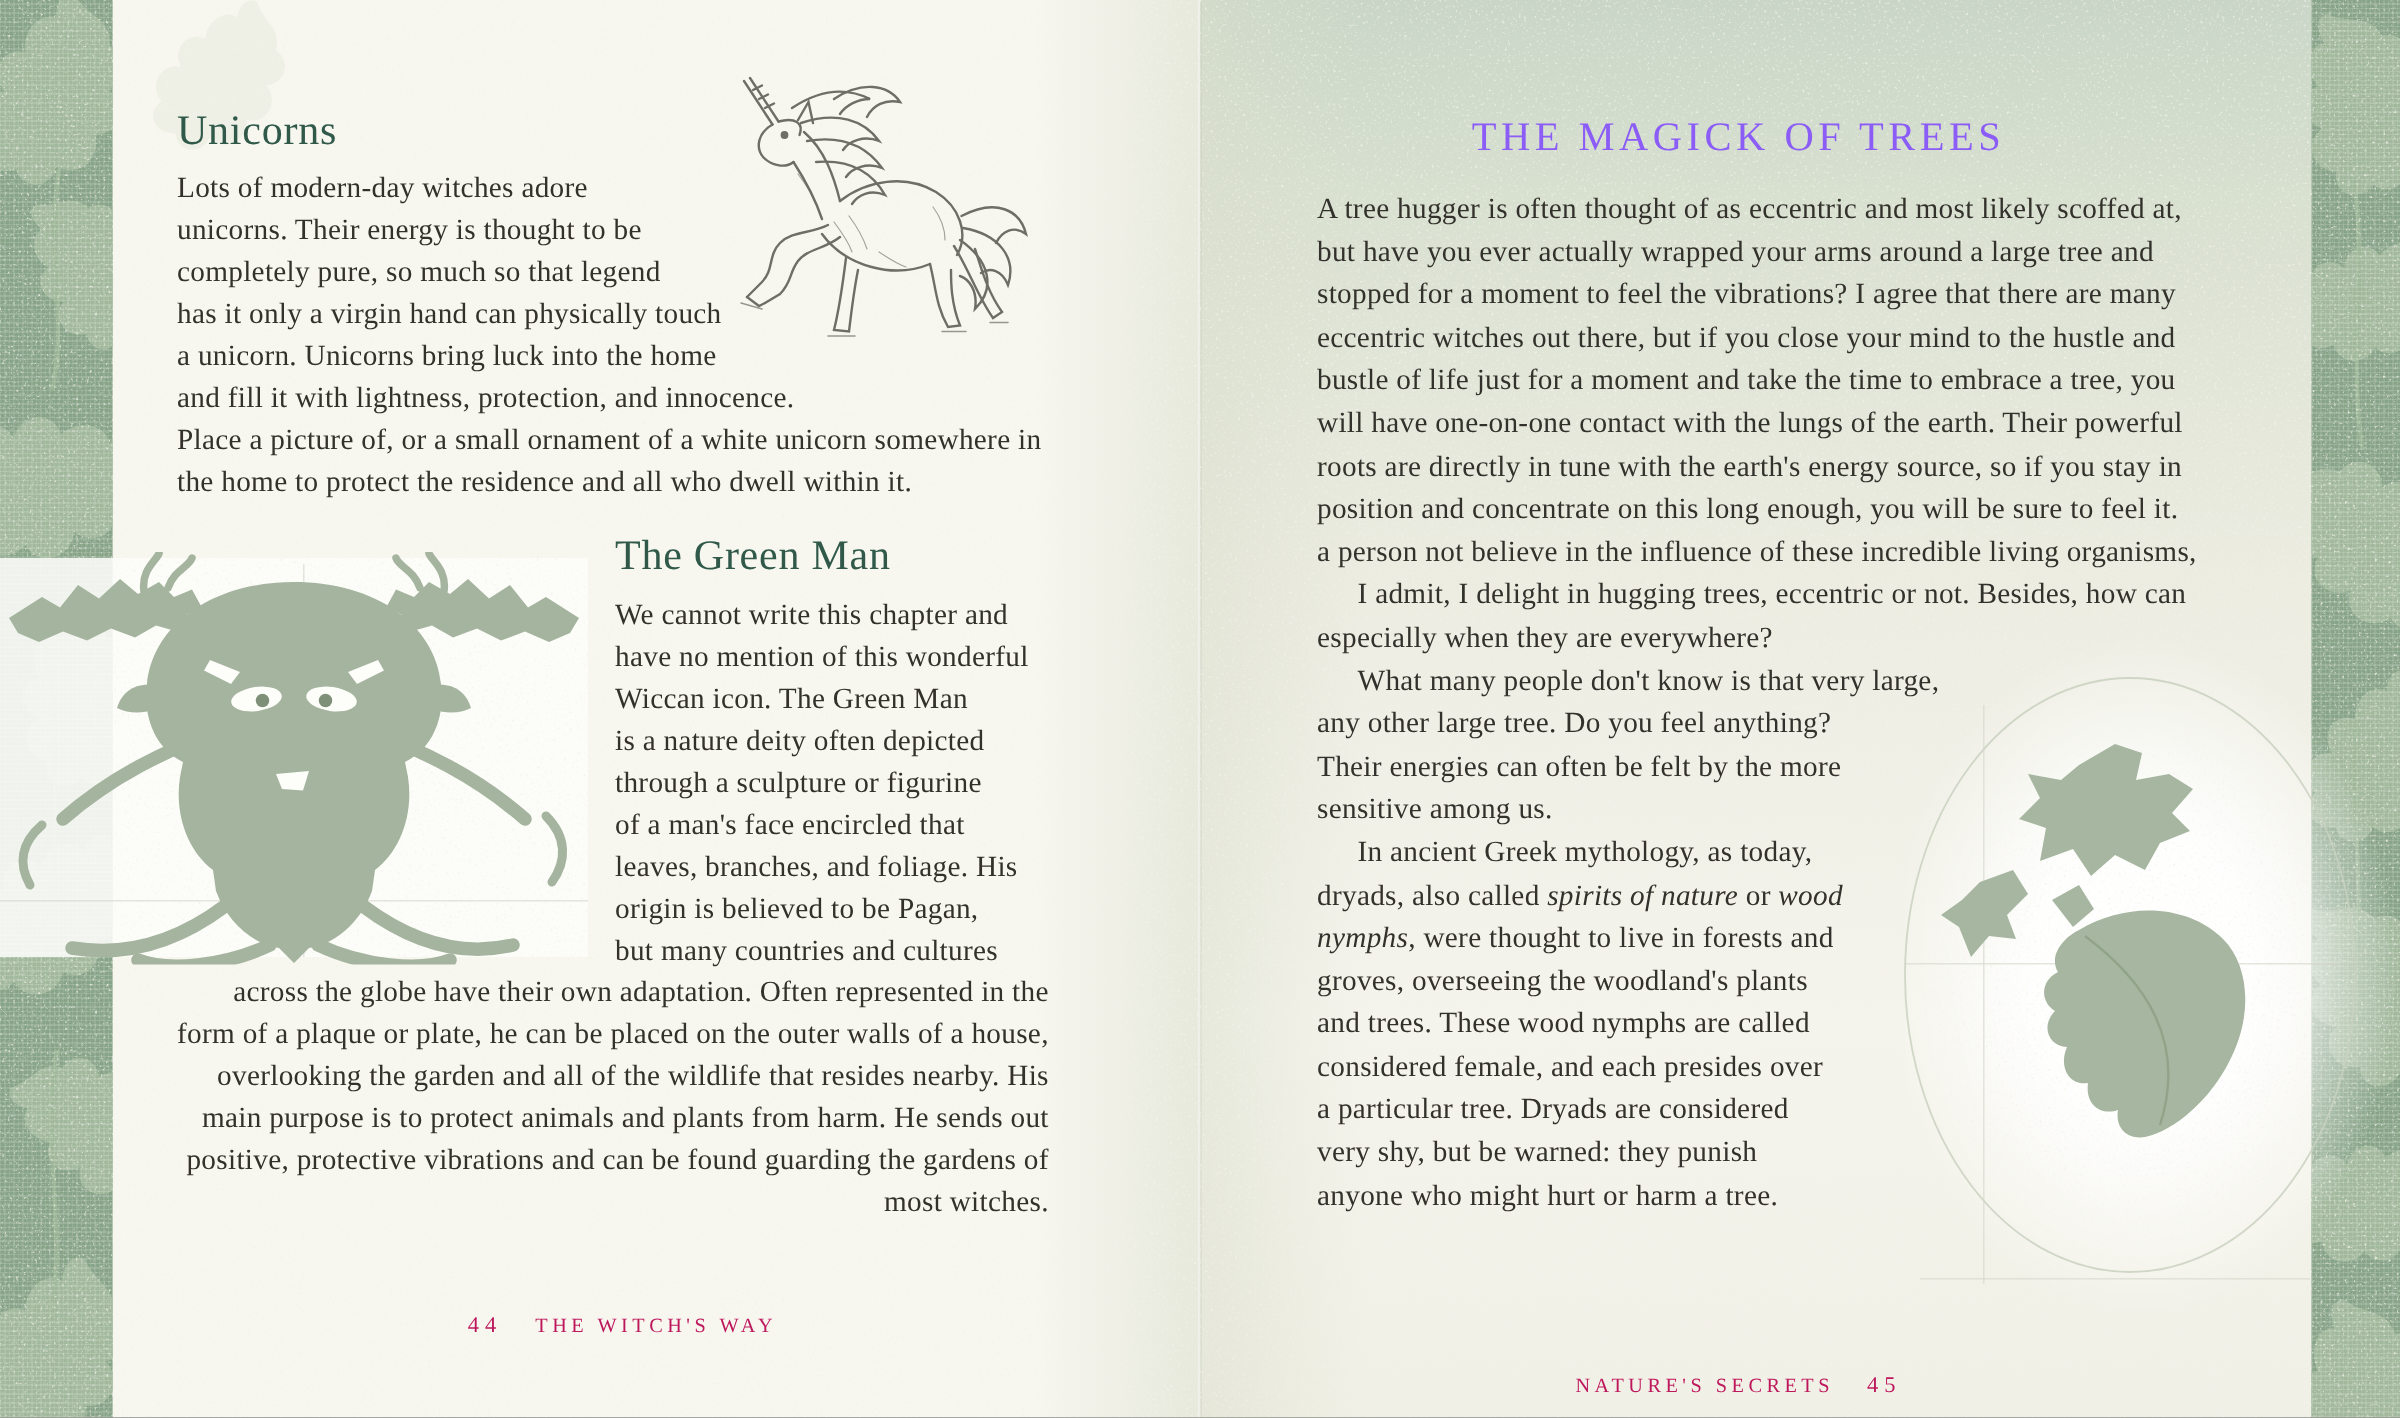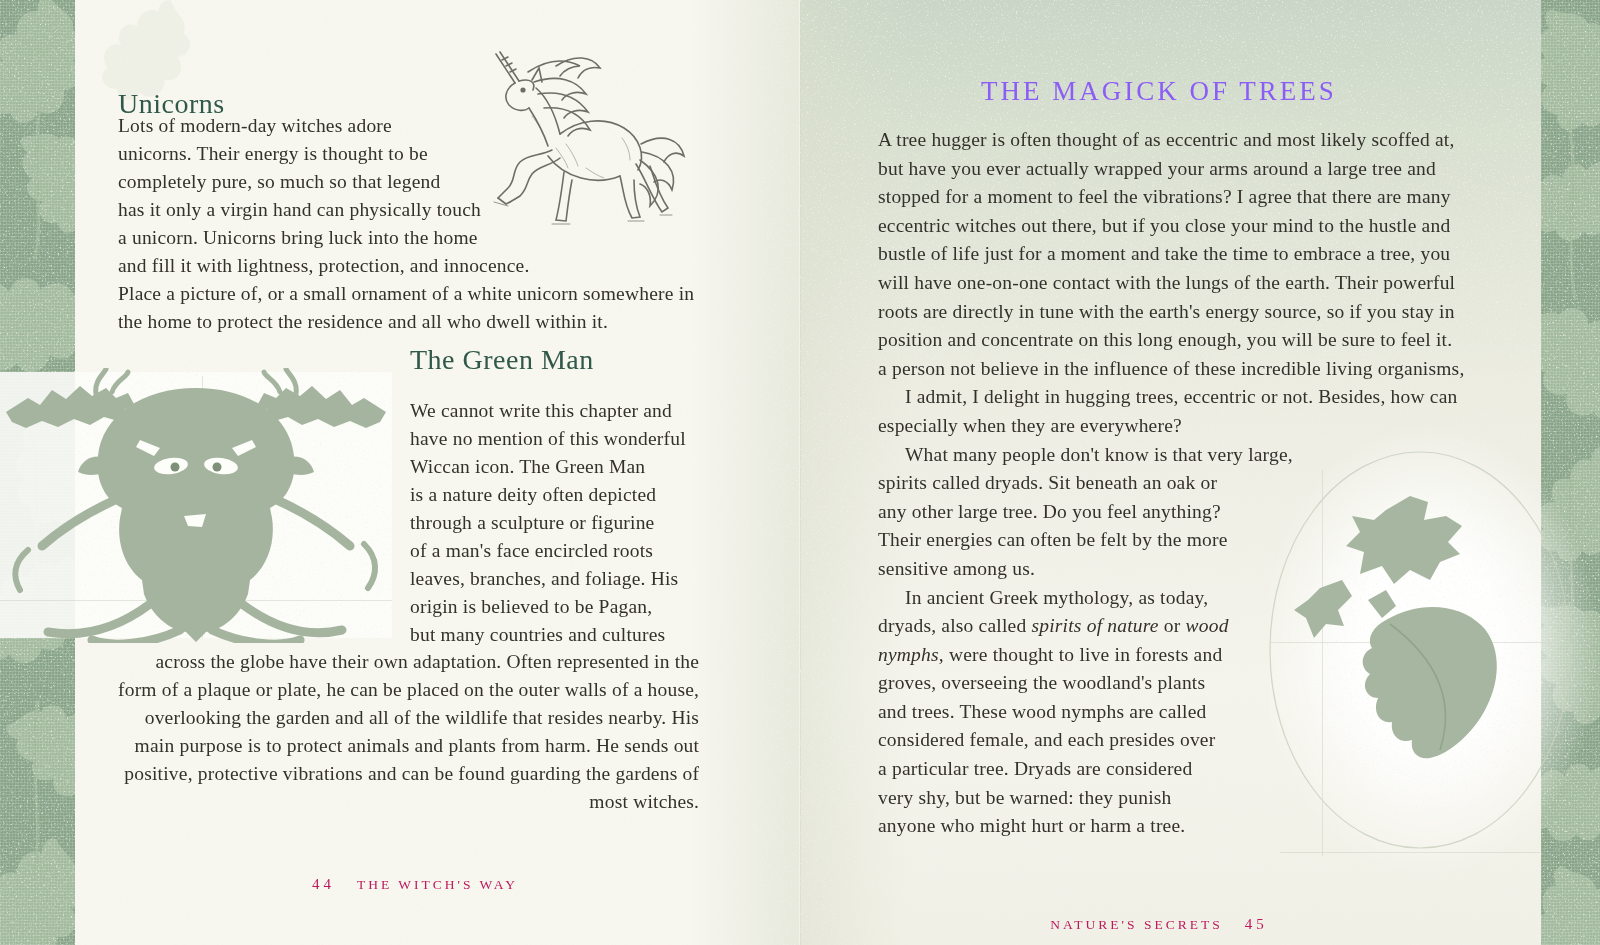--- a/index.html
+++ b/index.html
@@ -213,42 +213,42 @@
   </svg>
 
   <svg id="speckle-svg" width="1600" height="945">
     <filter id="speckle">
       <feTurbulence type="fractalNoise" baseFrequency="0.55" numOctaves="2" seed="7"></feTurbulence>
       <feColorMatrix type="matrix" values="0 0 0 0 0.90  0 0 0 0 0.89  0 0 0 0 0.84  4 0 0 0 -2.4"></feColorMatrix>
     </filter>
     <rect width="1600" height="945" filter="url(#speckle)"></rect>
   </svg>
 
-  <div class="txt heading" style="left:118px;top:72px;margin-top:16px;">Unicorns</div>
+  <div class="txt heading" style="left:118px;top:72px;">Unicorns</div>
 
   <div class="txt" style="left:118px;top:112px;">
     <div class="line">Lots of modern-day witches adore</div>
     <div class="line">unicorns. Their energy is thought to be</div>
     <div class="line">completely pure, so much so that legend</div>
     <div class="line">has it only a virgin hand can physically touch</div>
     <div class="line">a unicorn. Unicorns bring luck into the home</div>
     <div class="line">and fill it with lightness, protection, and innocence.</div>
     <div class="line">Place a picture of, or a small ornament of a white unicorn somewhere in</div>
     <div class="line">the home to protect the residence and all who dwell within it.</div>
   </div>
 
-  <div class="txt heading" style="left:410px;top:344px;">The Green Man</div>
+  <div class="txt heading" style="left:410px;top:355px;">The Green Man</div>
 
   <div class="txt" style="left:410px;top:397px;">
     <div class="line">We cannot write this chapter and</div>
     <div class="line">have no mention of this wonderful</div>
     <div class="line">Wiccan icon. The Green Man</div>
     <div class="line">is a nature deity often depicted</div>
     <div class="line">through a sculpture or figurine</div>
-    <div class="line">of a man's face encircled roots</div>
+    <div class="line">of a man's face encircled that</div>
     <div class="line">leaves, branches, and foliage. His</div>
     <div class="line">origin is believed to be Pagan,</div>
     <div class="line">but many countries and cultures</div>
   </div>
 
   <div class="txt" style="left:118px;top:648px;text-align:right;">
     <div class="line">across the globe have their own adaptation. Often represented in the</div>
     <div class="line">form of a plaque or plate, he can be placed on the outer walls of a house,</div>
     <div class="line">overlooking the garden and all of the wildlife that resides nearby. His</div>
     <div class="line">main purpose is to protect animals and plants from harm. He sends out</div>
@@ -268,21 +268,20 @@
     <div class="rline">stopped for a moment to feel the vibrations? I agree that there are many</div>
     <div class="rline">eccentric witches out there, but if you close your mind to the hustle and</div>
     <div class="rline">bustle of life just for a moment and take the time to embrace a tree, you</div>
     <div class="rline">will have one-on-one contact with the lungs of the earth. Their powerful</div>
     <div class="rline">roots are directly in tune with the earth's energy source, so if you stay in</div>
     <div class="rline">position and concentrate on this long enough, you will be sure to feel it.</div>
     <div class="rline">a person not believe in the influence of these incredible living organisms,</div>
     <div class="rline ind">I admit, I delight in hugging trees, eccentric or not. Besides, how can</div>
     <div class="rline">especially when they are everywhere?</div>
     <div class="rline ind">What many people don't know is that very large,</div>
-    <div class="rline">spirits called dryads. Sit beneath an oak or</div>
     <div class="rline">any other large tree. Do you feel anything?</div>
     <div class="rline">Their energies can often be felt by the more</div>
     <div class="rline">sensitive among us.</div>
     <div class="rline ind">In ancient Greek mythology, as today,</div>
     <div class="rline"><span>dryads, also called </span><span class="it">spirits of nature</span><span> or </span><span class="it">wood</span></div>
     <div class="rline"><span class="it">nymphs</span><span>, were thought to live in forests and</span></div>
     <div class="rline">groves, overseeing the woodland's plants</div>
     <div class="rline">and trees. These wood nymphs are called</div>
     <div class="rline">considered female, and each presides over</div>
     <div class="rline">a particular tree. Dryads are considered</div>

